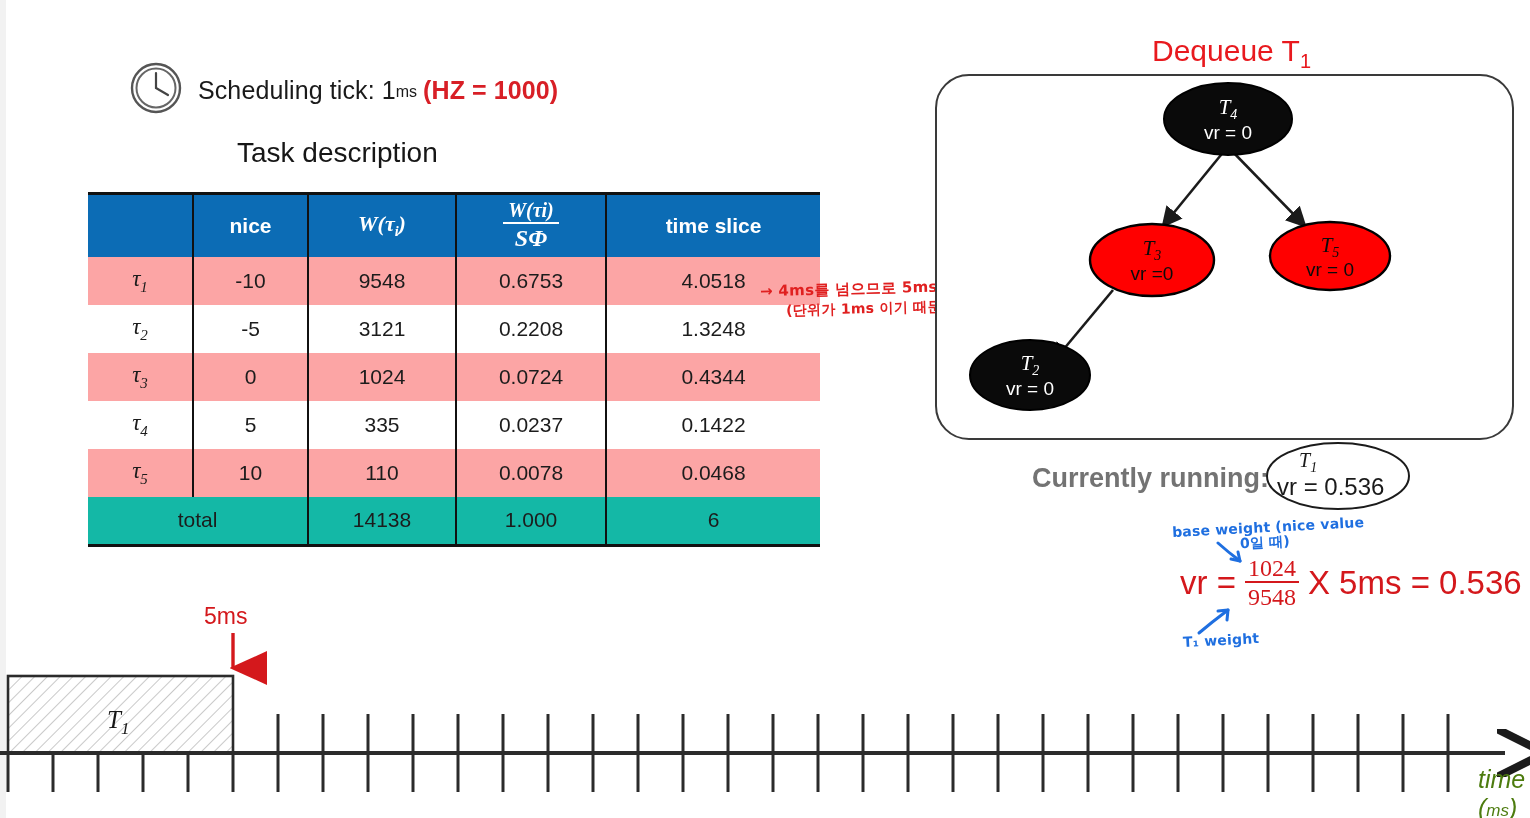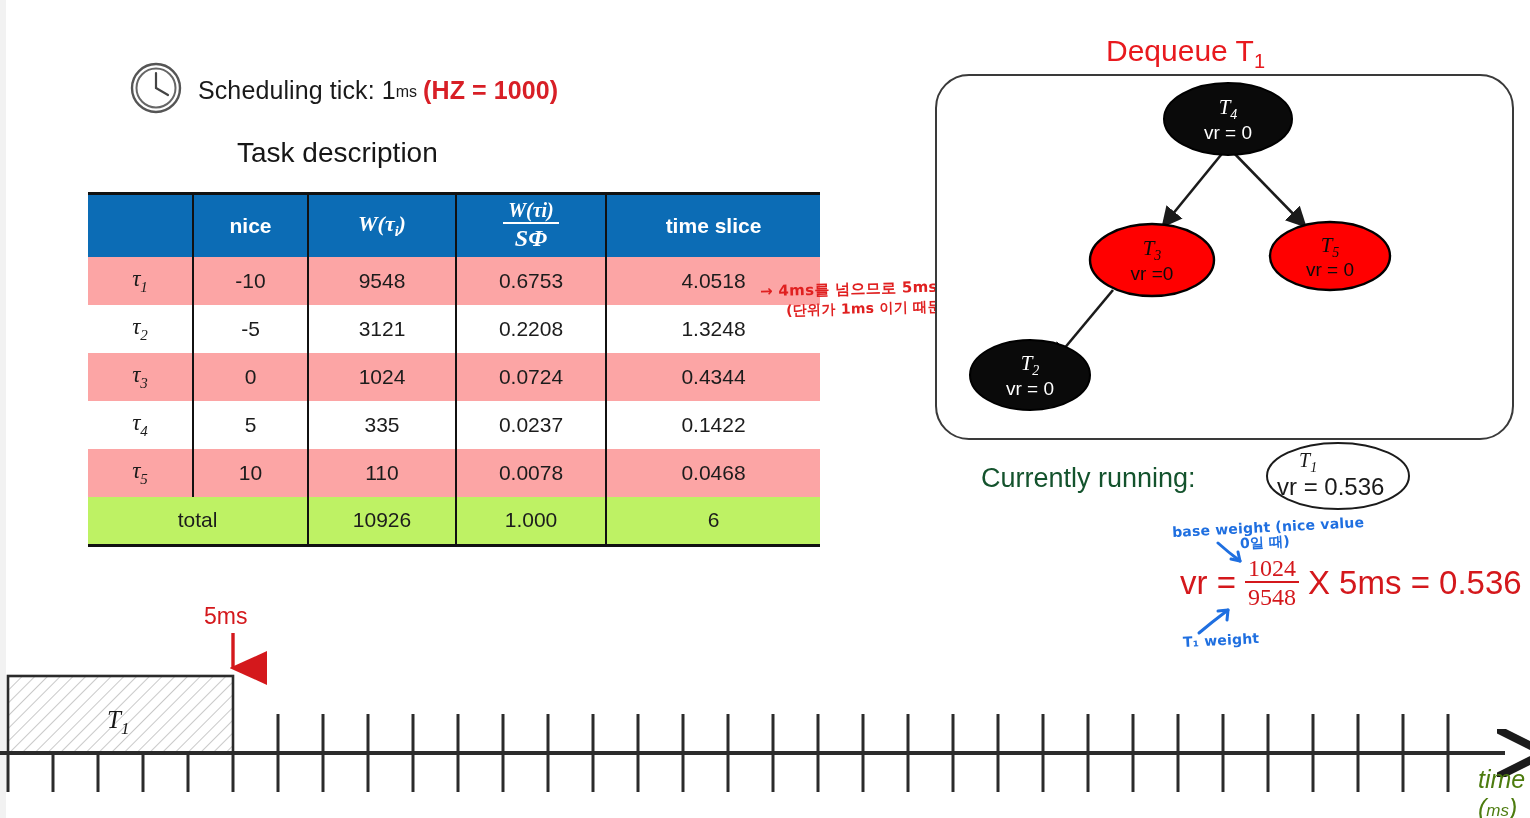--- a/index.html
+++ b/index.html
@@ -32,39 +32,39 @@
   .tbl th,.tbl td{padding:0;margin:0;text-align:center;vertical-align:middle;}
   .tbl thead th{background:#0c6cb5;color:#fff;font-size:21px;font-weight:bold;height:62px;
                 border-right:2px solid #111;}
   .tbl thead th:last-child{border-right:none;}
   .tbl thead th.colnum{border-right:2px solid #111;}
   .tbl tbody tr{height:48px;}
   .tbl tbody td{font-size:21px;color:#1c1c1c;border-right:2px solid #111;}
   .tbl tbody td:last-child{border-right:none;}
   .row-a td{background:#fca5a5;}
   .row-b td{background:#ffffff;}
-  .row-total td{background:#bef264;color:#fff;font-size:21px;border-right:2px solid #111;margin-top:13px;}
+  .row-total td{background:#14b8a6;color:#fff;font-size:21px;border-right:2px solid #111;margin-top:13px;}
   .row-total td:last-child{border-right:none;}
   .row-total{height:44px;}
   .tau{font-style:italic;font-family:"Liberation Serif",serif;font-size:23px;}
   .tau sub{font-size:15px;}
   .wt{font-family:"Liberation Serif",serif;font-style:italic;font-size:22px;}
   .wt sub{font-style:italic;font-size:14px;}
   .frac{display:inline-block;text-align:center;line-height:1.05;font-family:"Liberation Serif",serif;font-style:italic;}
   .frac .num{display:block;font-size:20px;border-bottom:2px solid #fff;padding:0 5px 1px;}
   .frac .den{display:block;font-size:24px;padding-top:2px;}
 
   
-  .dequeue-title{left:1106px;top:34px;font-size:30px;color:#e8191e;}
+  .dequeue-title{left:1152px;top:34px;font-size:30px;color:#e8191e;}
   .dequeue-title sub{font-size:20px;}
   .tree-box{left:935px;top:74px;width:575px;height:362px;border:2px solid #3a3a3a;border-radius:34px;background:#fff;}
   .tree-svg{left:935px;top:74px;width:575px;height:362px;}
 
   
-  .running-label{left:981px;top:463px;font-size:27px;color:#14532d;font-weight:400;}
+  .running-label{left:1032px;top:463px;font-size:27px;color:#737373;font-weight:700;}
   .running-svg{left:1262px;top:440px;width:152px;height:72px;}
   .run-t{left:1299px;top:449px;font-size:20px;font-family:"Liberation Serif",serif;font-style:italic;color:#1a1a1a;}
   .run-t sub{font-size:14px;}
   .run-vr{left:1277px;top:473px;font-size:24px;color:#1a1a1a;}
 
   
   .formula{left:1180px;top:556px;color:#d4181c;font-size:33px;display:flex;align-items:center;gap:9px;}
   .formula .f-frac{display:inline-block;text-align:center;line-height:1.0;font-family:"Liberation Serif",serif;font-size:24px;}
   .formula .f-frac .n{display:block;border-bottom:2px solid #d4181c;padding:0 3px 1px;}
   .formula .f-frac .d{display:block;padding-top:2px;}
@@ -162,21 +162,21 @@
       </tr>
       <tr class="row-a">
         <td><span class="tau"><span>τ</span><sub>5</sub></span></td>
         <td>10</td>
         <td>110</td>
         <td>0.0078</td>
         <td>0.0468</td>
       </tr>
       <tr class="row-total">
         <td colspan="2">total</td>
-        <td>10926</td>
+        <td>14138</td>
         <td>1.000</td>
         <td>6</td>
       </tr>
     </tbody>
   </table>
 
   <div class="abs hw hw-red" style="left:760px;top:279px;">→ 4ms를 넘으므로 5ms 실행한다?</div>
   <div class="abs hw hw-red" style="left:786px;top:300px;font-size:14px;">(단위가 1ms 이기 때문)</div>
 
   <div class="abs dequeue-title">

